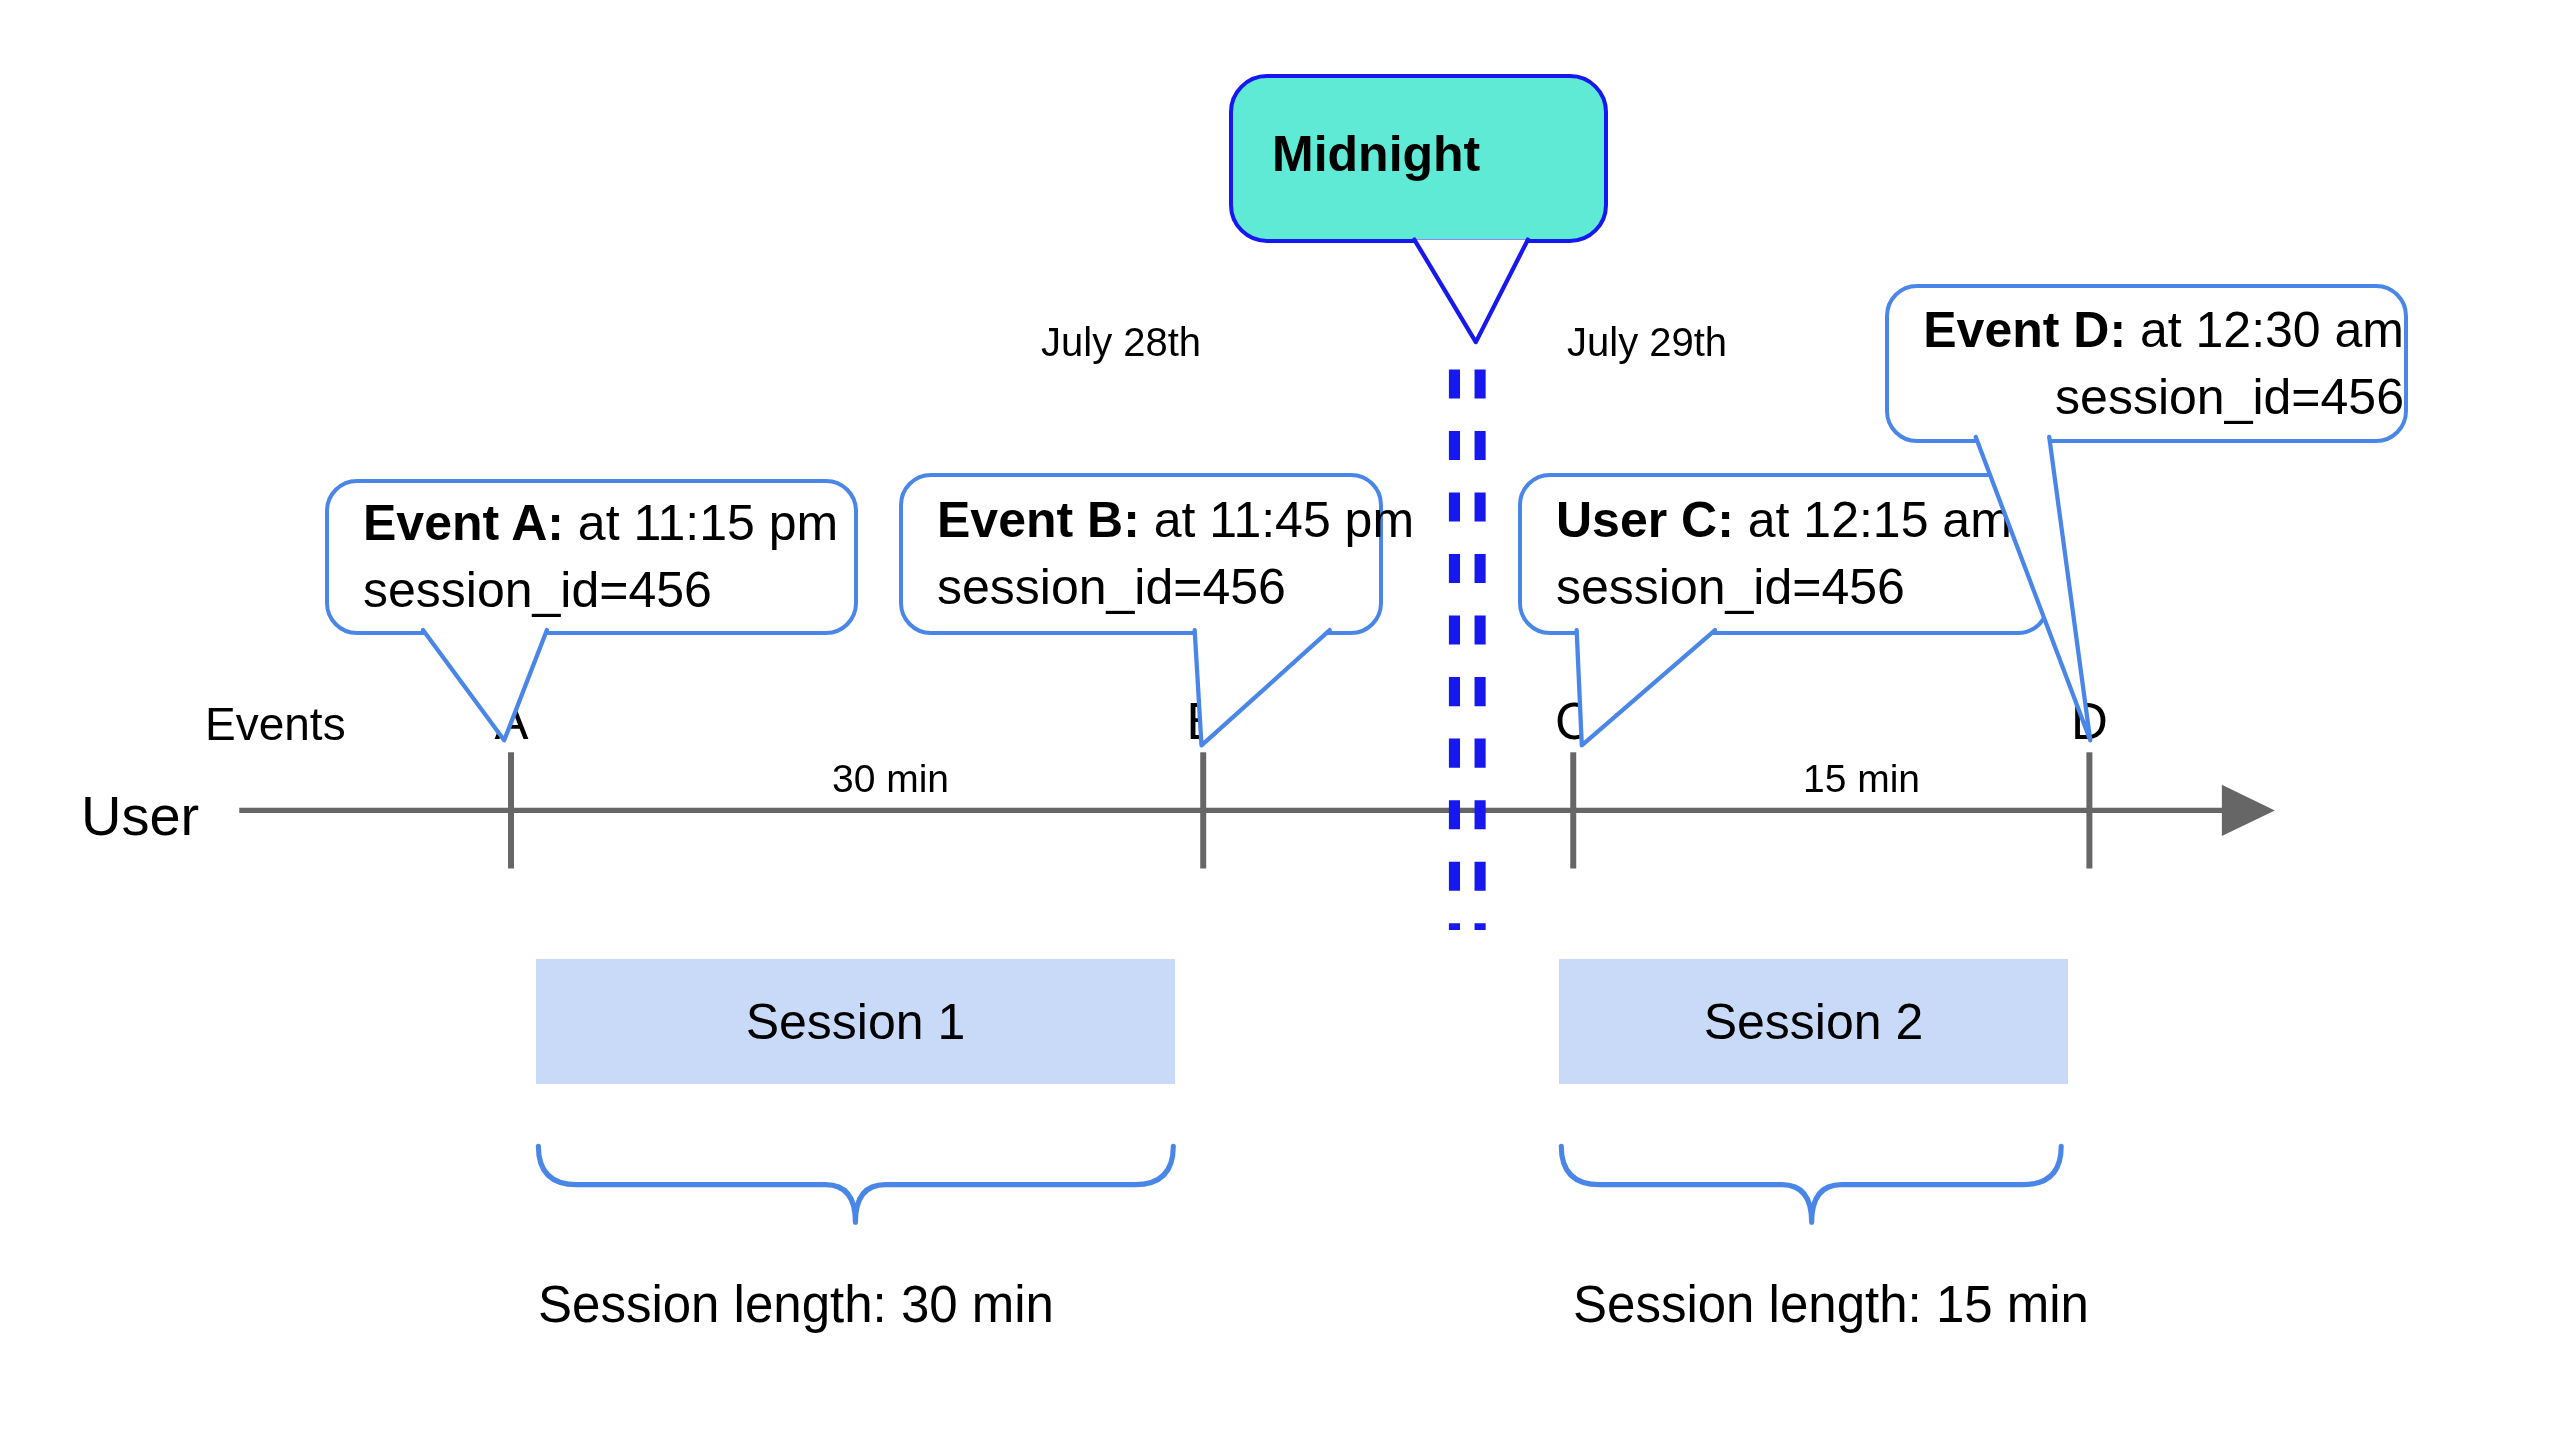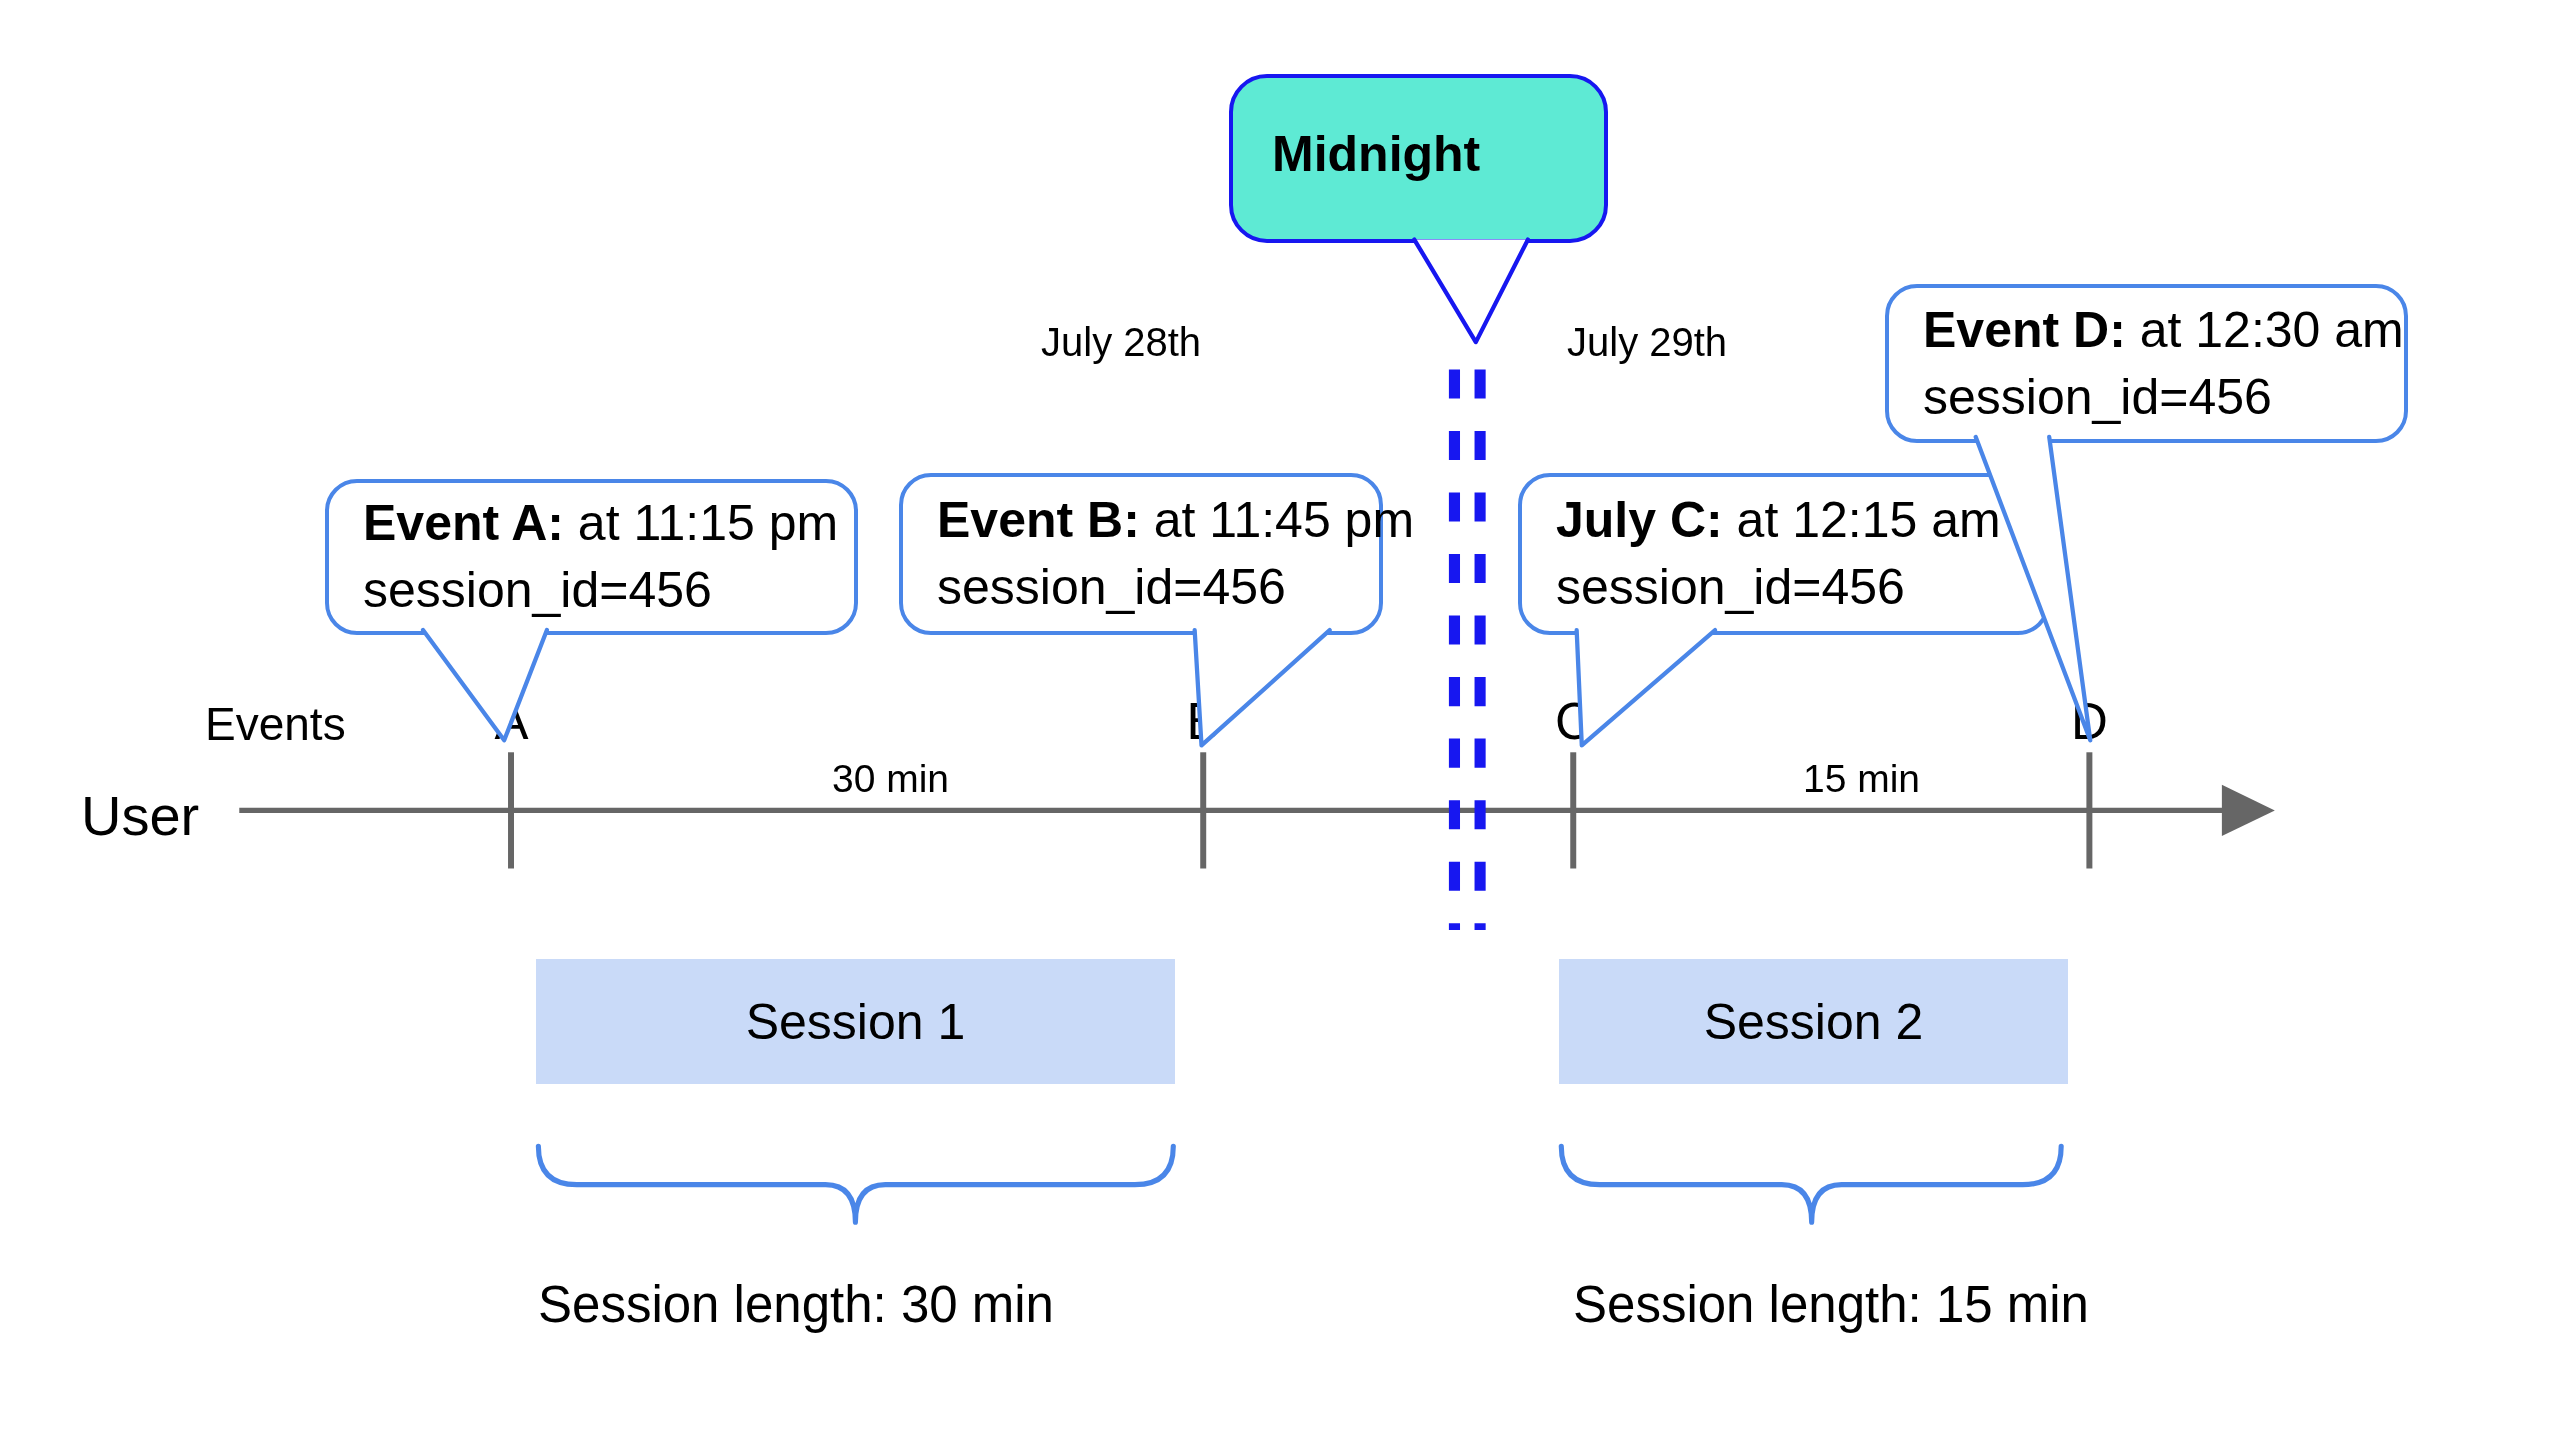--- a/index.html
+++ b/index.html
@@ -71,24 +71,24 @@
 
 <div class="abs callout" style="left:325px;top:479px;width:533px;height:156px;">
   <div class="line"><span class="b">Event A:</span><span> at 11:15 pm</span></div>
   <div class="line">session_id=456</div>
 </div>
 <div class="abs callout" style="left:899px;top:473px;width:484px;height:162px;">
   <div class="line"><span class="b">Event B:</span><span> at 11:45 pm</span></div>
   <div class="line">session_id=456</div>
 </div>
 <div class="abs callout" style="left:1518px;top:473px;width:532px;height:162px;">
-  <div class="line"><span class="b">July C:</span><span> at 12:15 am</span></div>
+  <div class="line"><span class="b">User C:</span><span> at 12:15 am</span></div>
   <div class="line">session_id=456</div>
 </div>
-<div class="abs callout" style="left:1885px;top:284px;width:523px;height:159px;">
+<div class="abs callout" style="left:1885px;top:284px;width:523px;height:159px;text-align:right;">
   <div class="line"><span class="b">Event D:</span><span> at 12:30 am</span></div>
   <div class="line">session_id=456</div>
 </div>
 
 <div class="abs events-label nowrap">Events</div>
 <div class="abs user-label nowrap">User</div>
 <div class="abs tick-letter" style="left:460px;">A</div>
 <div class="abs tick-letter" style="left:1152px;">B</div>
 <div class="abs tick-letter" style="left:1522px;">C</div>
 <div class="abs tick-letter" style="left:2038px;">D</div>

